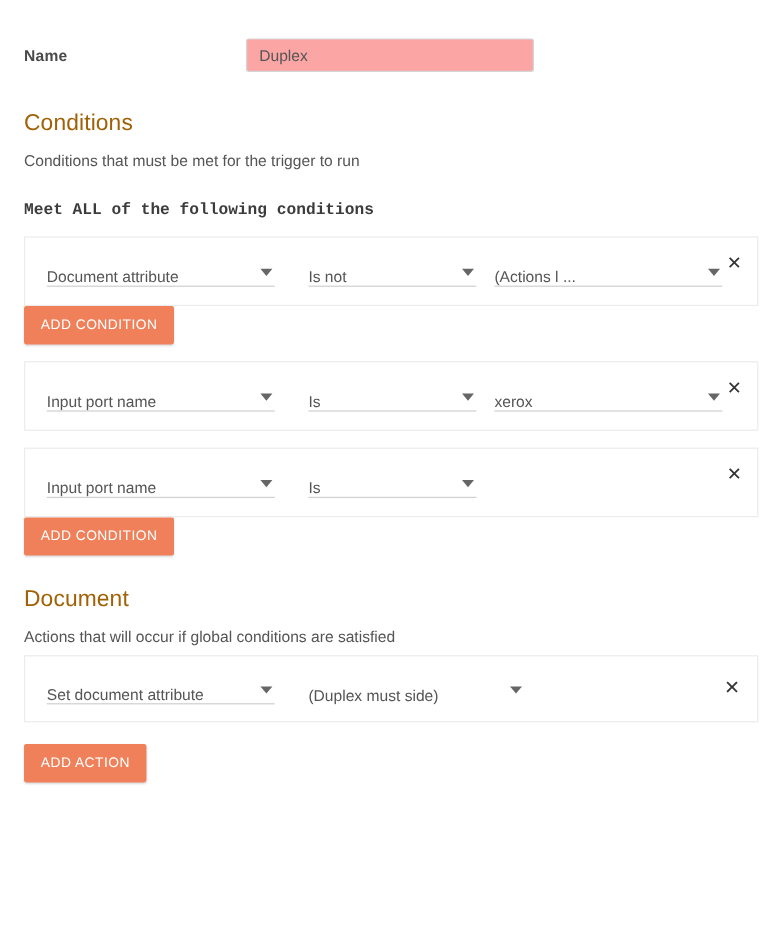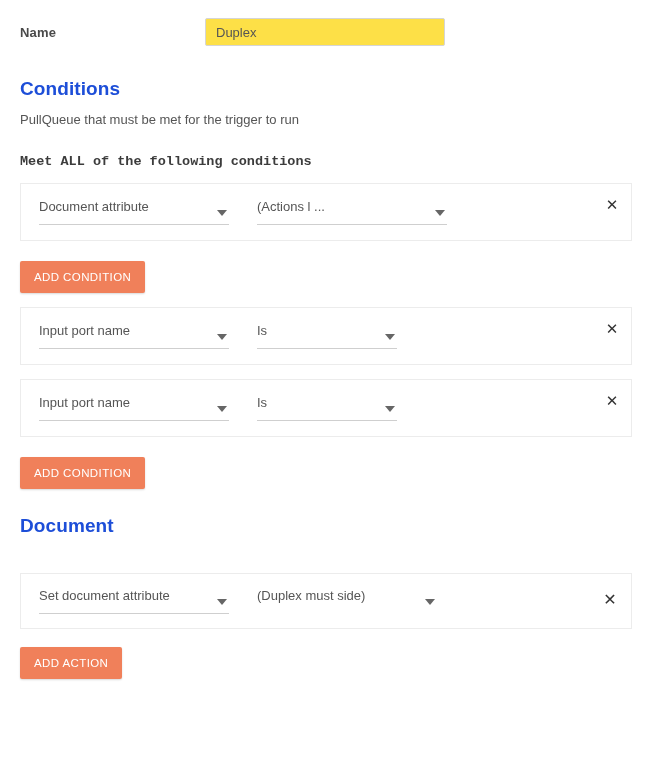--- a/index.html
+++ b/index.html
@@ -13,21 +13,21 @@
     font-family: "Liberation Sans", sans-serif;
     color: #444444;
     font-size: 13px;
     overflow: hidden;
   }
   .page {
     position: relative;
     width: 652px;
     height: 678px;
     box-sizing: border-box;
-    padding: 0 20px;
+    padding: 14px 20px;
   }
   
   .name-row {
     display: flex;
     align-items: center;
     padding-top: 12px;
     height: 40px;
   }
   .name-label {
     font-size: 13px;
@@ -39,28 +39,28 @@
   .text-input {
     width: 240px;
     height: 28px;
     box-sizing: border-box;
     border: 1px solid #d5d5d5;
     border-radius: 2px;
     padding: 4px 10px;
     font-family: "Liberation Sans", sans-serif;
     font-size: 13px;
     color: #555;
-    background: #fde047;
+    background: #fca5a5;
     outline: none;
   }
   
   .section-title {
     font-size: 19px;
-    font-weight: bold;
-    color: #1d4ed8;
+    font-weight: normal;
+    color: #a16207;
     margin: 26px 0 0 0;
     letter-spacing: .1px;
   }
   .section-sub {
     font-size: 13px;
     color: #555555;
     margin: 12px 0 0 0;
   }
   .group-title {
     font-size: 13.5px;
@@ -76,28 +76,28 @@
     border: 1px solid #ececec;
     background: #fff;
     height: 58px;
     margin-top: 14px;
     display: flex;
     align-items: center;
     padding: 0 18px;
   }
   .card.action-card {
     height: 56px;
-    margin-top: 36px;
+    margin-top: 8px;
   }
   .field {
     position: relative;
     height: 26px;
     border-bottom: 1px solid #cfcfcf;
     display: flex;
-    align-items: flex-start;
+    align-items: flex-end;
     box-sizing: border-box;
   }
   .field .val {
     font-size: 13px;
     color: #555555;
     white-space: nowrap;
     overflow: hidden;
     text-overflow: ellipsis;
     padding-right: 16px;
   }
@@ -134,21 +134,21 @@
   }
   .close-x.action-x {
     top: 50%;
     margin-top: -8px;
     right: 14px;
     font-size: 16px;
   }
   
   .btn {
     display: inline-block;
-    margin-top: 20px;
+    margin-top: 0;
     background: #f0805a;
     color: #ffffff;
     border: none;
     border-radius: 2px;
     font-family: "Liberation Sans", sans-serif;
     font-size: 11.5px;
     letter-spacing: .4px;
     padding: 10px 14px;
     cursor: pointer;
     box-shadow: 0 1px 2px rgba(0,0,0,.15);
@@ -161,67 +161,76 @@
 <div class="page">
 
   
   <div class="name-row">
     <div class="name-label">Name</div>
     <input class="text-input" type="text" value="Duplex" style="">
   </div>
 
   
   <h2 class="section-title">Conditions</h2>
-  <p class="section-sub">PullQueue that must be met for the trigger to run</p>
+  <p class="section-sub">Conditions that must be met for the trigger to run</p>
 
   <h3 class="group-title">Meet ALL of the following conditions</h3>
 
   <div class="card">
     <div class="field f-select1">
       <span class="val">Document attribute</span>
       <span class="caret"></span>
     </div>
+    <div class="field f-select2">
+      <span class="val">Is not</span>
+      <span class="caret"></span>
+    </div>
     <div class="field f-value">
       <span class="val">(Actions l ...</span>
       <span class="caret"></span>
     </div>
     <span class="close-x">✕</span>
   </div>
 
   <button class="btn">ADD CONDITION</button>
 
 
   <div class="card">
     <div class="field f-select1">
       <span class="val">Input port name</span>
       <span class="caret"></span>
     </div>
     <div class="field f-select2">
       <span class="val">Is</span>
       <span class="caret"></span>
     </div>
+    <div class="field f-value">
+      <span class="val">xerox</span>
+      <span class="caret"></span>
+    </div>
     <span class="close-x">✕</span>
   </div>
 
   <div class="card">
     <div class="field f-select1">
       <span class="val">Input port name</span>
       <span class="caret"></span>
     </div>
     <div class="field f-select2">
       <span class="val">Is</span>
       <span class="caret"></span>
     </div>
     <span class="close-x">✕</span>
   </div>
 
   <button class="btn">ADD CONDITION</button>
 
   
   <h2 class="section-title">Document</h2>
+  <p class="section-sub">Actions that will occur if global conditions are satisfied</p>
 
   <div class="card action-card">
     <div class="field f-action1">
       <span class="val">Set document attribute</span>
       <span class="caret"></span>
     </div>
     <div class="field f-action2 no-border">
       <span class="val">(Duplex must side)</span>
       <span class="caret"></span>
     </div>

